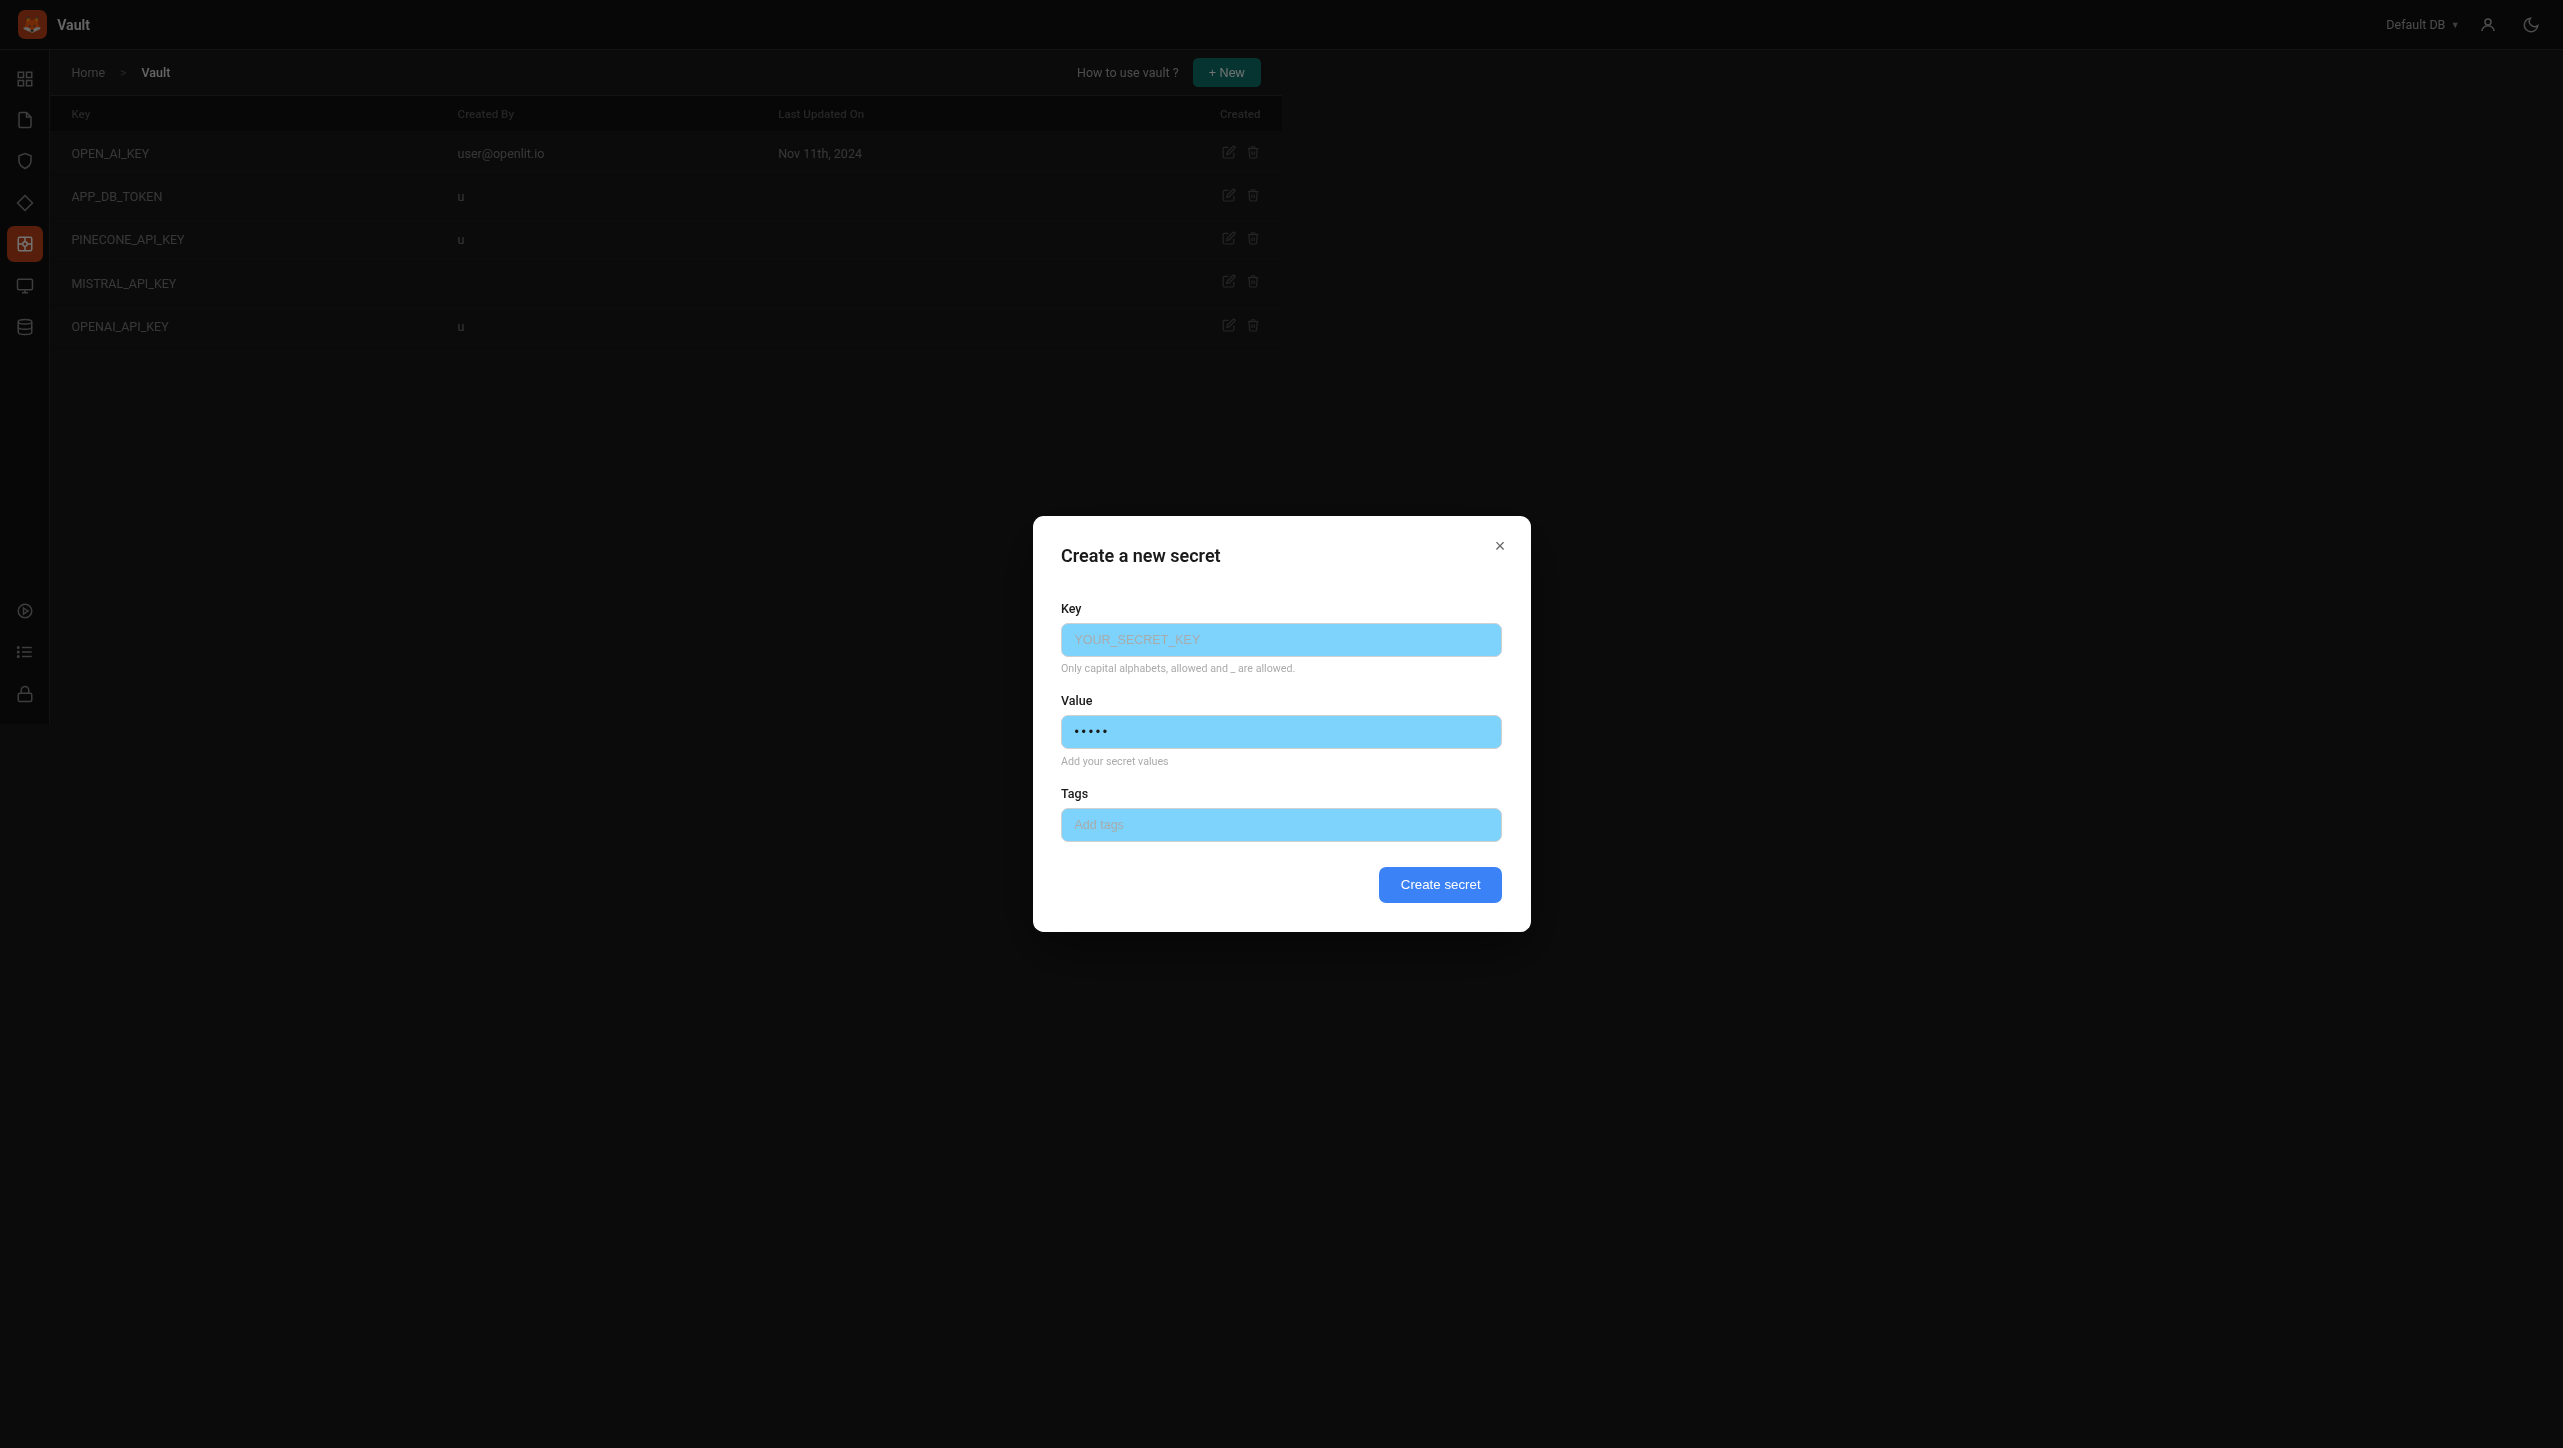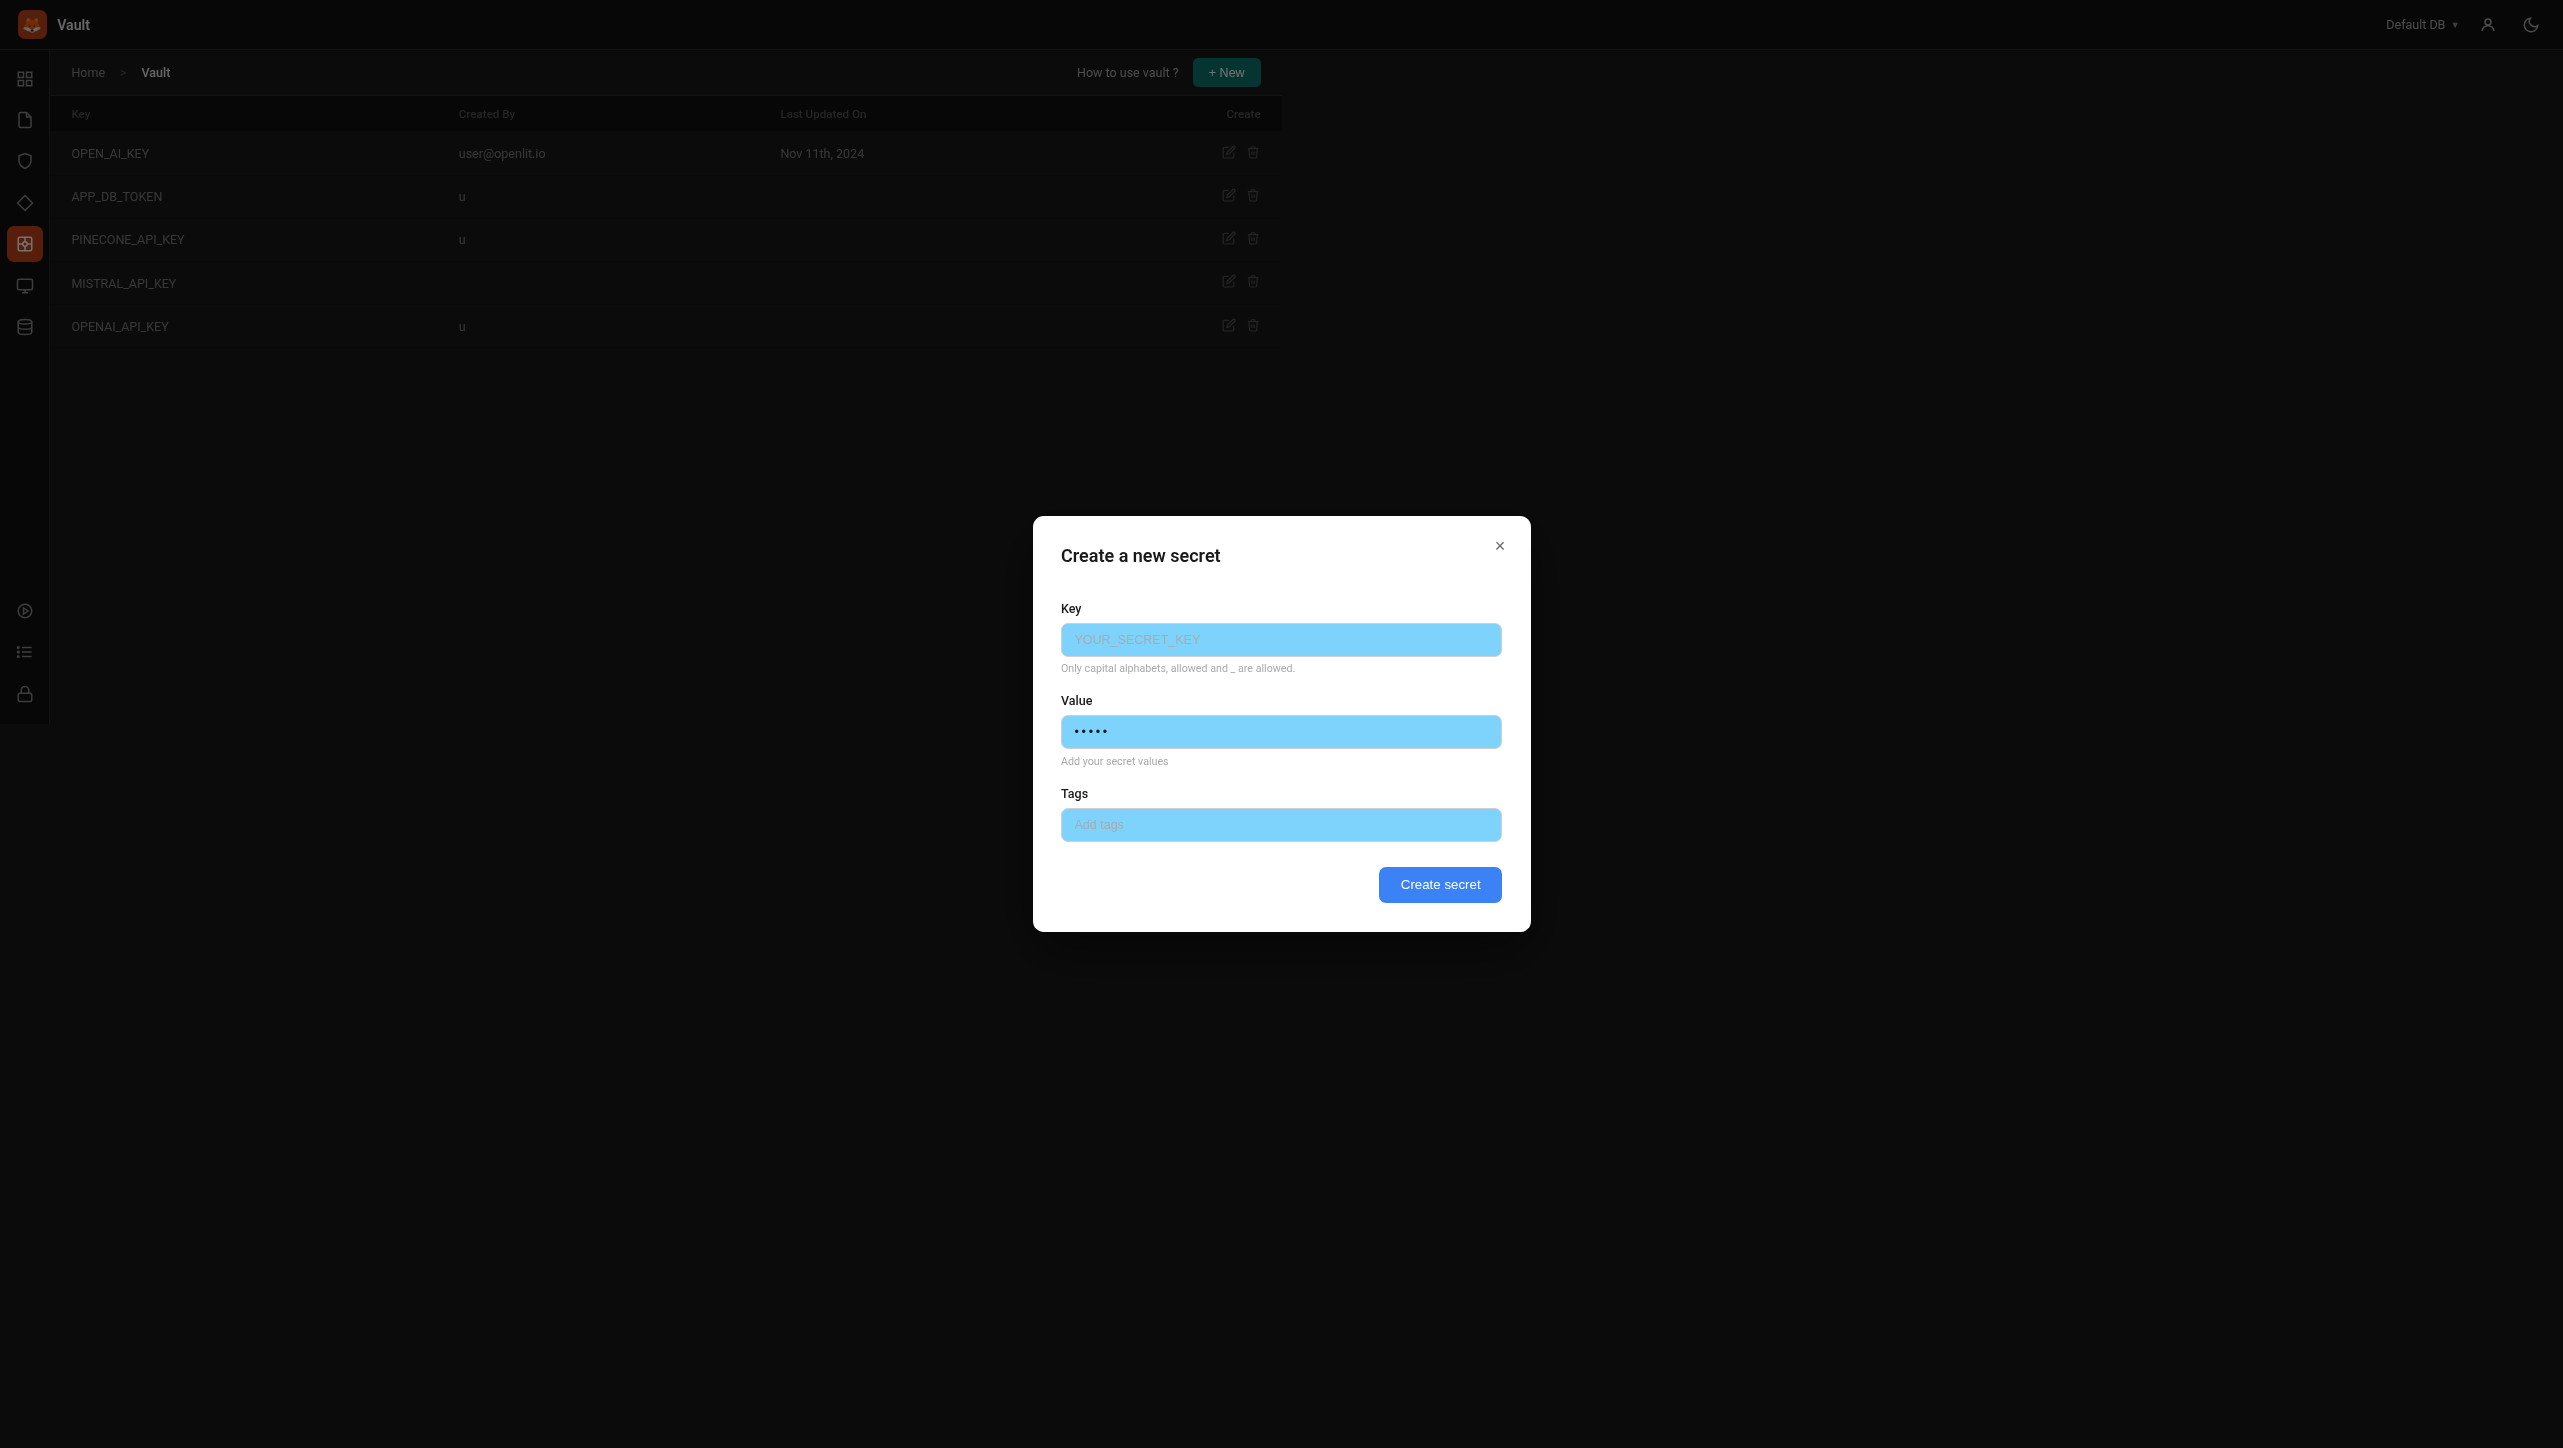--- a/index.html
+++ b/index.html
@@ -429,21 +429,21 @@
       </div>
     </div>
 
     <div class="table-container">
       <table class="table">
         <thead>
           <tr>
             <th>Key</th>
             <th>Created By</th>
             <th>Last Updated On</th>
-            <th style="text-align:right">Create</th>
+            <th style="text-align:right">Created</th>
           </tr>
         </thead>
         <tbody id="table-body">
         <tr>
     <td>OPEN_AI_KEY</td>
     <td>user@openlit.io</td>
     <td>Nov 11th, 2024</td>
     <td>
       <div class="table-actions">
         <span class="action-icon">

